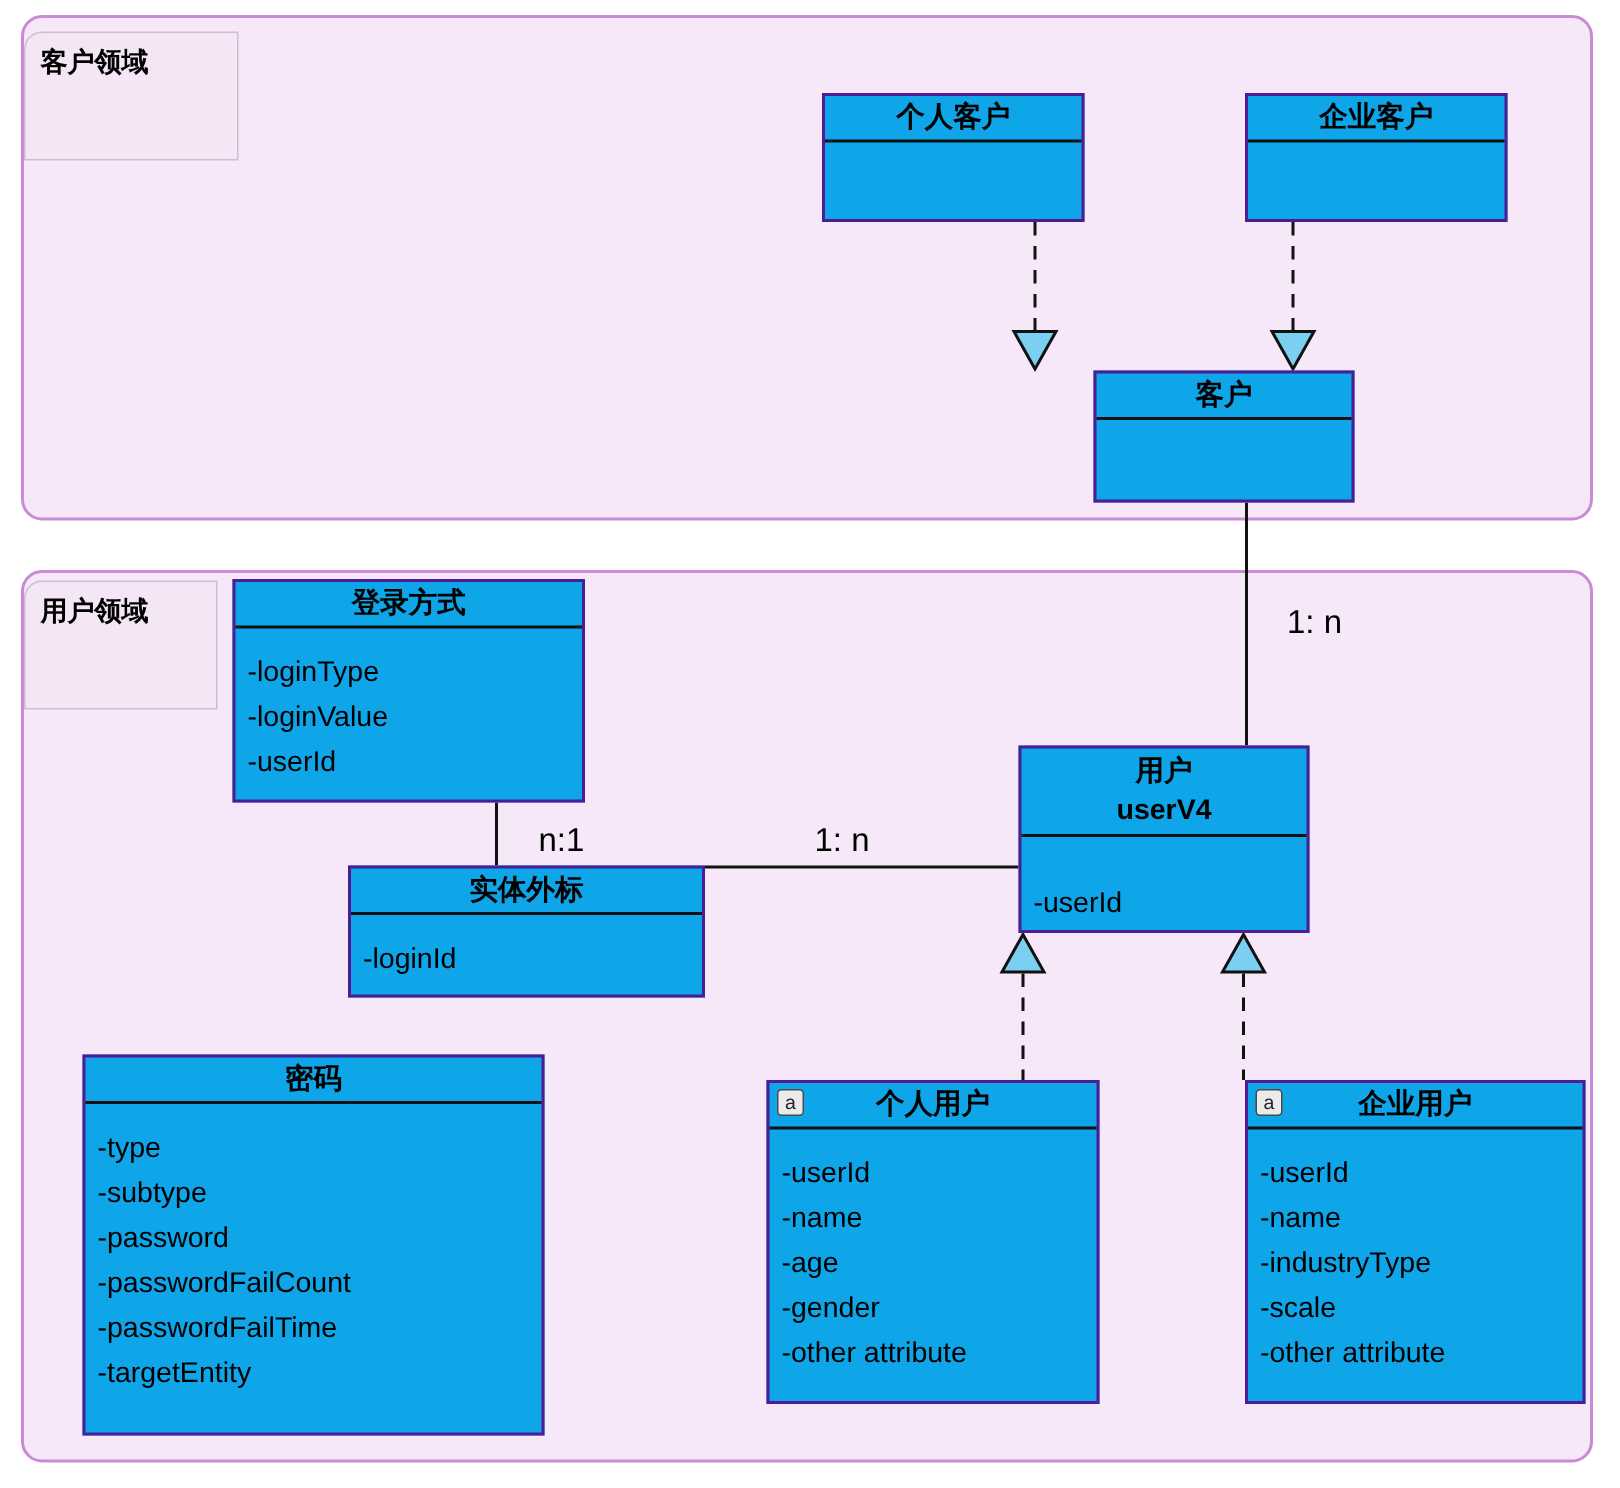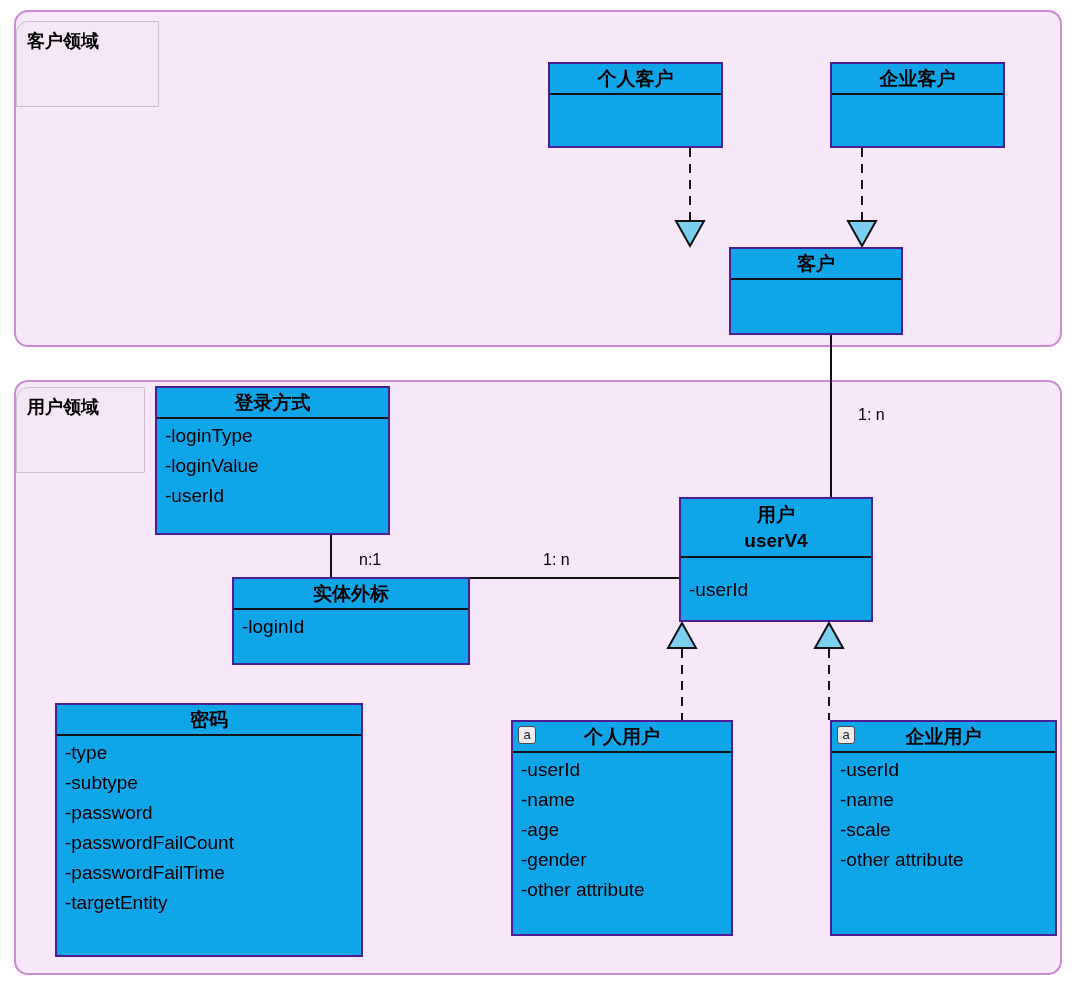--- a/index.html
+++ b/index.html
@@ -41,21 +41,21 @@
   .cls .title {
     position: relative;
     font-weight: 700;
     text-align: center;
     border-bottom: 2px solid #111;
     padding: 3px 4px 2px;
     line-height: 24px;
     flex: 0 0 auto;
   }
   .cls .title .sub { display: block; line-height: 26px; }
-  .cls .attrs { padding: 2px 8px 0; text-align: left; }
+  .cls .attrs { padding: 15px 8px 0; text-align: left; }
   .cls .attrs div { height: 30px; line-height: 30px; white-space: nowrap; }
   .cls .body-empty { flex: 1 1 auto; }
 
   #cls-personal-customer   { left: 548px; top: 62px;  width: 175px; height: 86px; }
   #cls-enterprise-customer { left: 830px; top: 62px;  width: 175px; height: 86px; }
   #cls-customer            { left: 689px; top: 247px; width: 174px; height: 88px; margin-left: 40px; }
   #cls-login-method        { left: 155px; top: 386px; width: 235px; height: 149px; }
   #cls-entity-external     { left: 232px; top: 577px; width: 238px; height: 88px; }
   #cls-password            { left: 55px;  top: 703px; width: 308px; height: 254px; }
   #cls-user                { left: 679px; top: 497px; width: 194px; height: 125px; gap: 15px; }
@@ -77,21 +77,21 @@
     color: #222;
   }
 
   
   #wires { position: absolute; left: 0; top: 0; width: 1080px; height: 992px; pointer-events: none; }
   #wires path, #wires line { stroke: #111; stroke-width: 2; fill: none; }
   #wires .dash { stroke-dasharray: 9 7; }
   #wires polygon { fill: #7BCFF1; stroke: #111; stroke-width: 2; }
 
   
-  .mult { position: absolute; font-size: 16px; line-height: 22px; white-space: pre; }
+  .mult { position: absolute; font-size: 22px; line-height: 22px; white-space: pre; }
   #mult-customer-user { left: 858px; top: 404px; }
   #mult-login-entity  { left: 359px; top: 549px; }
   #mult-entity-user   { left: 543px; top: 549px; }
 </style>
 </head>
 <body>
 
 <div id="canvas">
 
   <div class="domain" id="domain-customer"></div>
@@ -197,18 +197,19 @@
   </div>
 
   <div class="cls" id="cls-enterprise-user">
     <div class="title">
       <span class="badge">a</span>
       <span>企业用户</span>
     </div>
     <div class="attrs">
       <div>-userId</div>
       <div>-name</div>
+      <div>-industryType</div>
       <div>-scale</div>
       <div>-other attribute</div>
     </div>
   </div>
 
 </div>
 
 </body></html>

